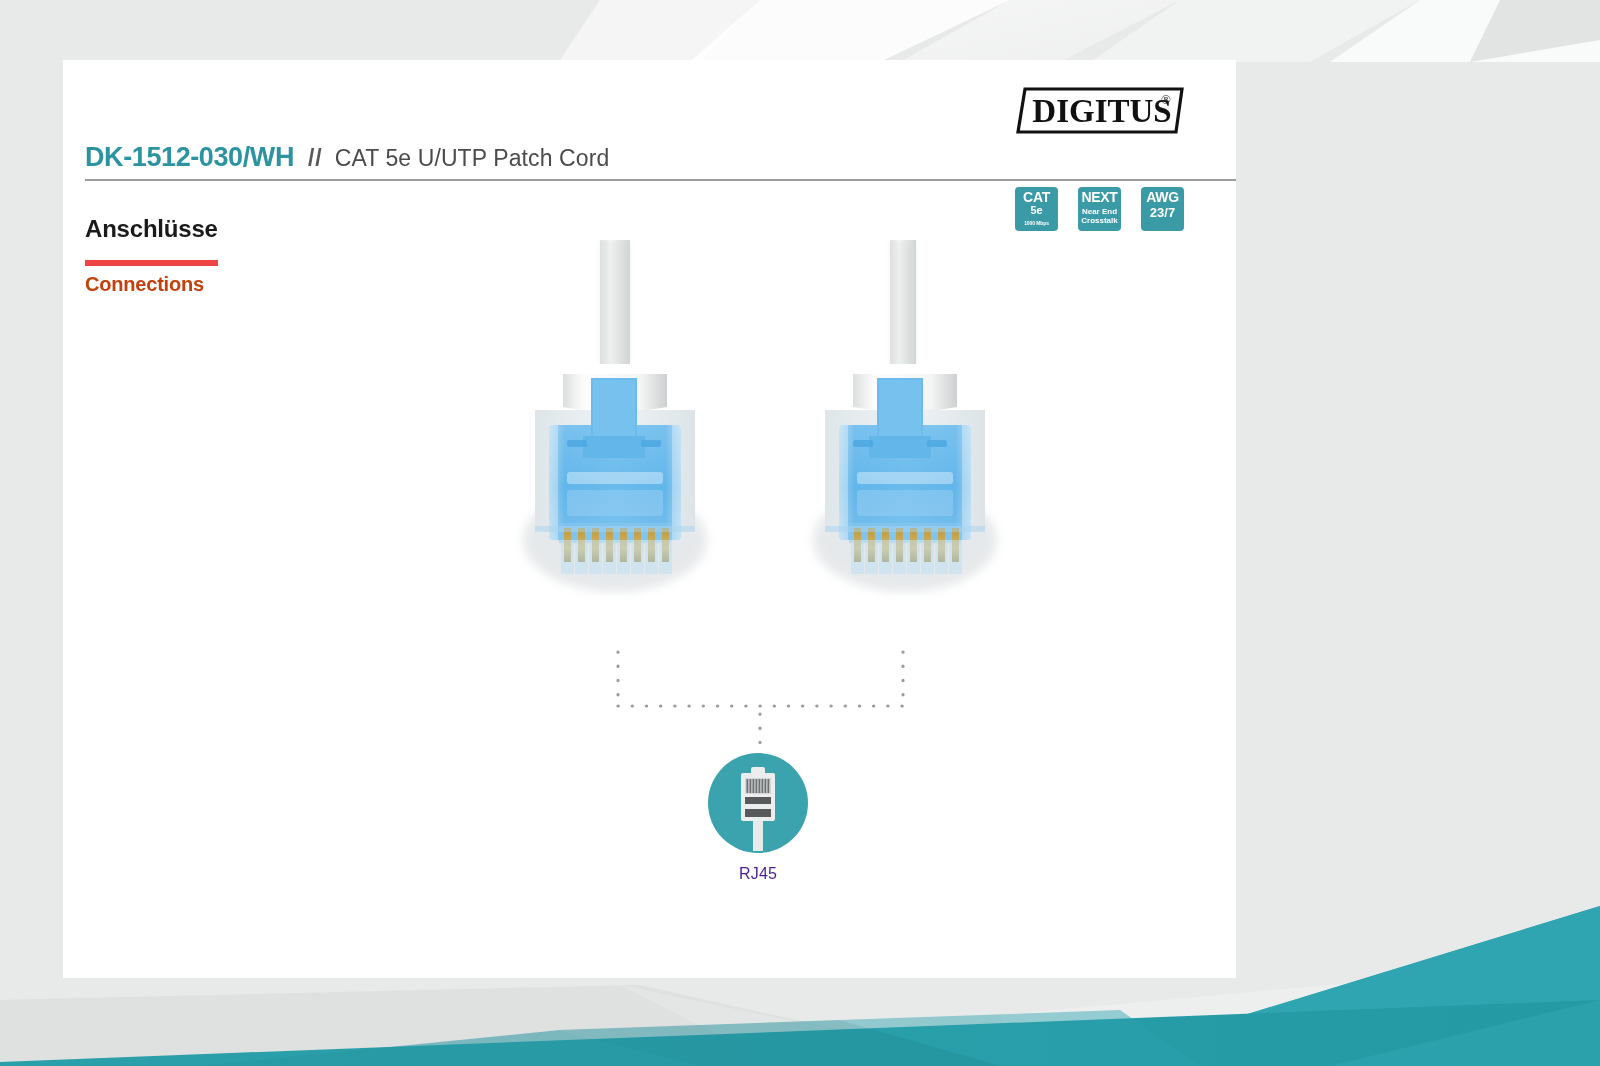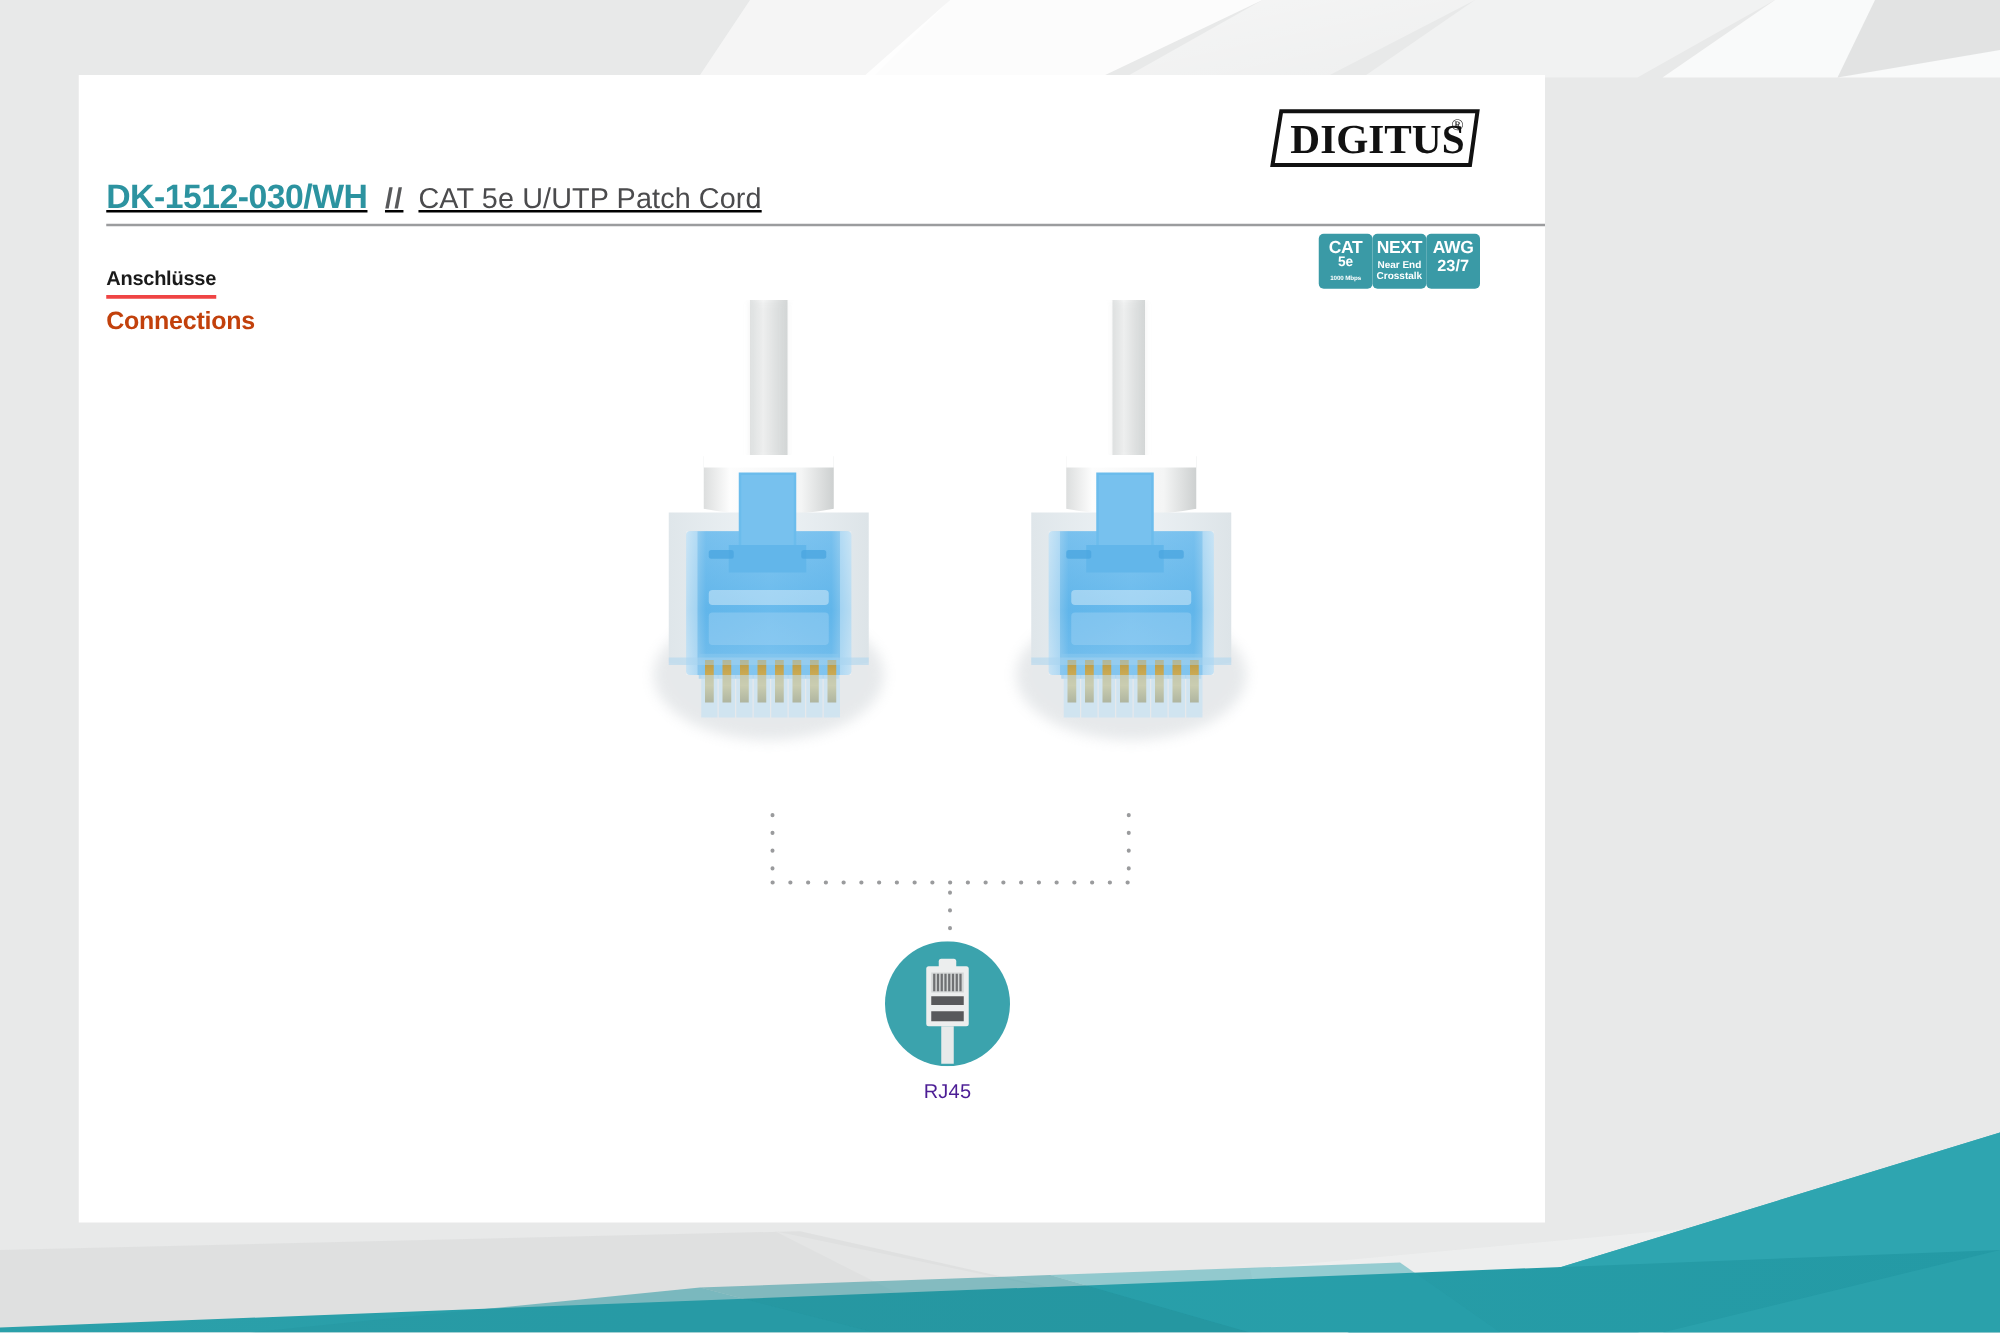--- a/index.html
+++ b/index.html
@@ -27,21 +27,20 @@
   .logo-wrap {
     position:absolute; right:52px; top:27px;
     width:168px; height:48px;
   }
   .logo-wrap svg { display:block; }
 
   .title-row {
     position:absolute; left:22px; top:82px;
     display:flex; align-items:baseline; gap:0;
     white-space:nowrap;
-    text-decoration:underline;
   }
   .pn {
     color:#2c93a0;
     font-size:27px; font-weight:bold;
     letter-spacing:-0.4px;
   }
   .slashes {
     color:#58595b; font-size:23px; font-weight:bold;
     margin:0 12px 0 14px; letter-spacing:1px;
   }
@@ -52,21 +51,21 @@
 
   .hrule {
     position:absolute; left:22px; top:119px;
     width:1431px; height:2px;
     background:#9b9c9e;
   }
 
   
   .badges {
     position:absolute; right:52px; top:127px;
-    display:flex; gap:0;
+    display:flex; gap:20px;
   }
   .badge {
     width:43px; height:44px;
     background:#3a9aa6;
     border-radius:4px;
     color:#ffffff;
     display:flex; flex-direction:column;
     align-items:center; justify-content:flex-start;
     padding-top:3px;
     overflow:hidden;
@@ -76,24 +75,24 @@
   .badge .b3 { font-size:5px; font-weight:bold; line-height:7px; margin-top:4px; letter-spacing:-0.1px; }
   .badge .s1 { font-size:8px; font-weight:bold; line-height:9px;text-align:right; }
   .badge .s2 { font-size:8px; font-weight:bold; line-height:9px; }
   .badge .a2 { font-size:13px; font-weight:bold; line-height:15px; margin-top:1px; }
 
   
   .sec {
     position:absolute; left:22px; top:155px;
   }
   .sec-de {
-    font-size:16px; font-weight:bold; color:#1a1a1a;
+    font-size:24px; font-weight:bold; color:#1a1a1a;
     letter-spacing:-0.2px;
-    padding-bottom:3px;
-    border-bottom:3px solid #ef4444;
+    padding-bottom:17px;
+    border-bottom:6px solid #ef4444;
     display:inline-block;
   }
   .sec-en {
     font-size:20px; font-weight:bold; color:#c2410c;
     letter-spacing:-0.2px;
     margin-top:7px;
   }
 
   
   #photo {

